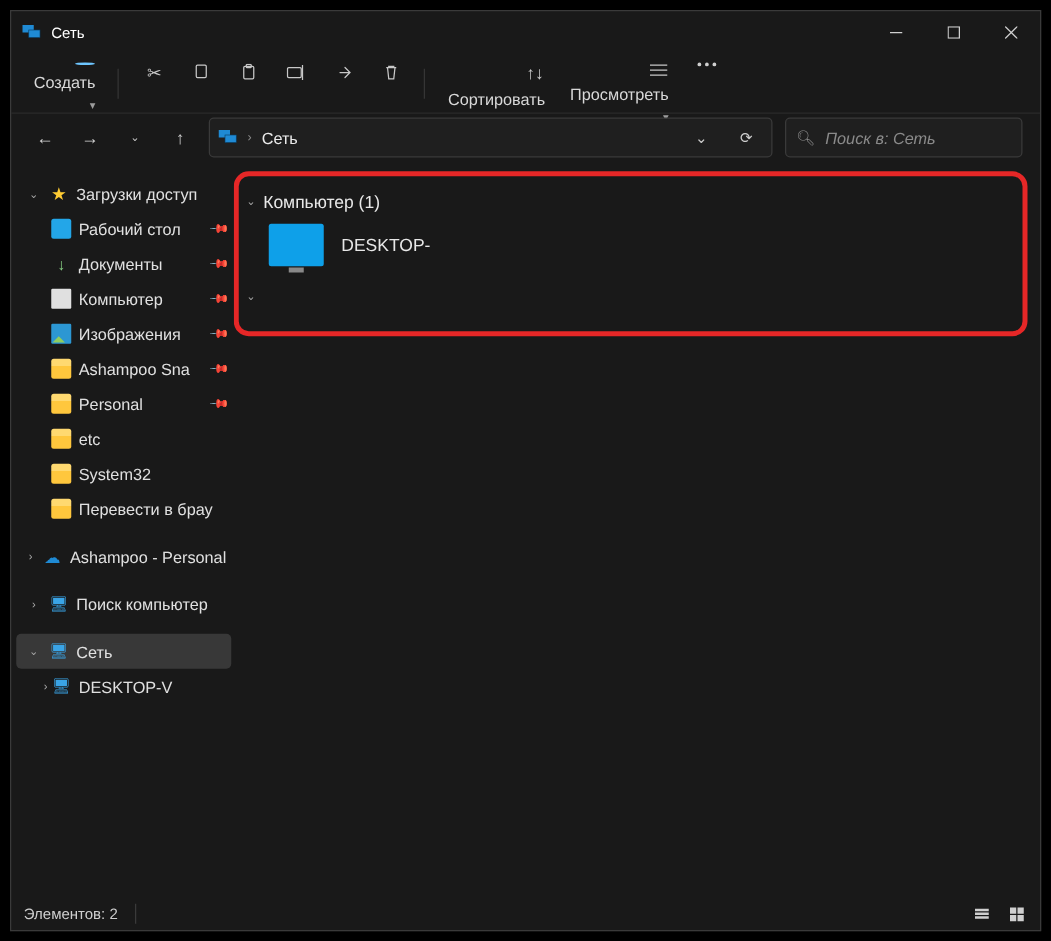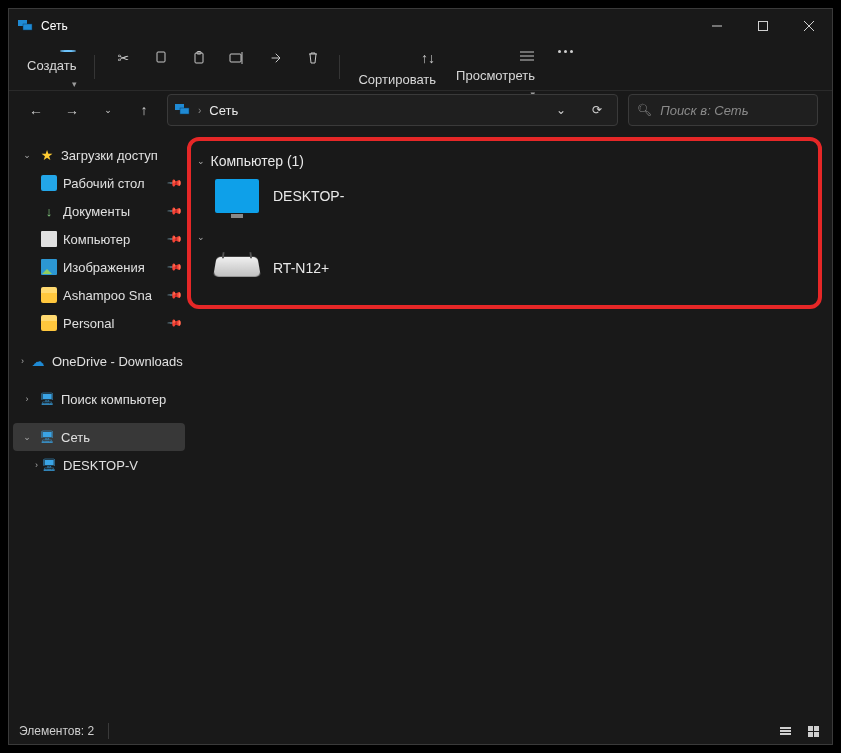--- a/index.html
+++ b/index.html
@@ -245,26 +245,41 @@
           <span class="fi folder"></span>
           <span>Ashampoo Sna</span>
           <span class="pin">📌</span>
         </div>
       <div class="tree-item depth1">
           <span class="chev none">›</span>
           <span class="fi folder"></span>
           <span>Personal</span>
           <span class="pin">📌</span>
         </div>
+      <div class="tree-item depth1">
+          <span class="chev none">›</span>
+          <span class="fi folder"></span>
+          <span>etc</span>
+        </div>
+      <div class="tree-item depth1">
+          <span class="chev none">›</span>
+          <span class="fi folder"></span>
+          <span>System32</span>
+        </div>
+      <div class="tree-item depth1">
+          <span class="chev none">›</span>
+          <span class="fi folder"></span>
+          <span>Перевести в брау</span>
+        </div>
 
       <div style="height:10px;"></div>
       <div class="tree-item">
           <span class="chev">›</span>
           <span class="fi cloud">☁</span>
-          <span>OneDrive - Downloads</span>
+          <span>Ashampoo - Personal</span>
         </div>
       <div style="height:10px;"></div>
       <div class="tree-item">
           <span class="chev">›</span>
           <span class="fi pc">🖥</span>
           <span>Поиск компьютер</span>
         </div>
       <div style="height:10px;"></div>
       <div class="tree-item selected">
           <span class="chev">⌄</span>
@@ -283,24 +298,20 @@
         <div class="group-header">
           <span class="chev">⌄</span>
           <span>Компьютер (1)</span>
         </div>
         <div class="item-row">
           <div class="pc-icon"></div>
           <span class="item-label">DESKTOP-</span>
         </div>
         <div class="group-header">
           <span class="chev">⌄</span>
-        </div>
-        <div class="item-row">
-          <div class="router-icon"></div>
-          <span class="item-label">RT-N12+</span>
         </div>
       </div>
     </div>
   </div>
 
   <div class="statusbar">
     <span>Элементов: 2</span>
     <div class="vsep"></div>
     <div class="spacer"></div>
     <div class="view-toggle">

